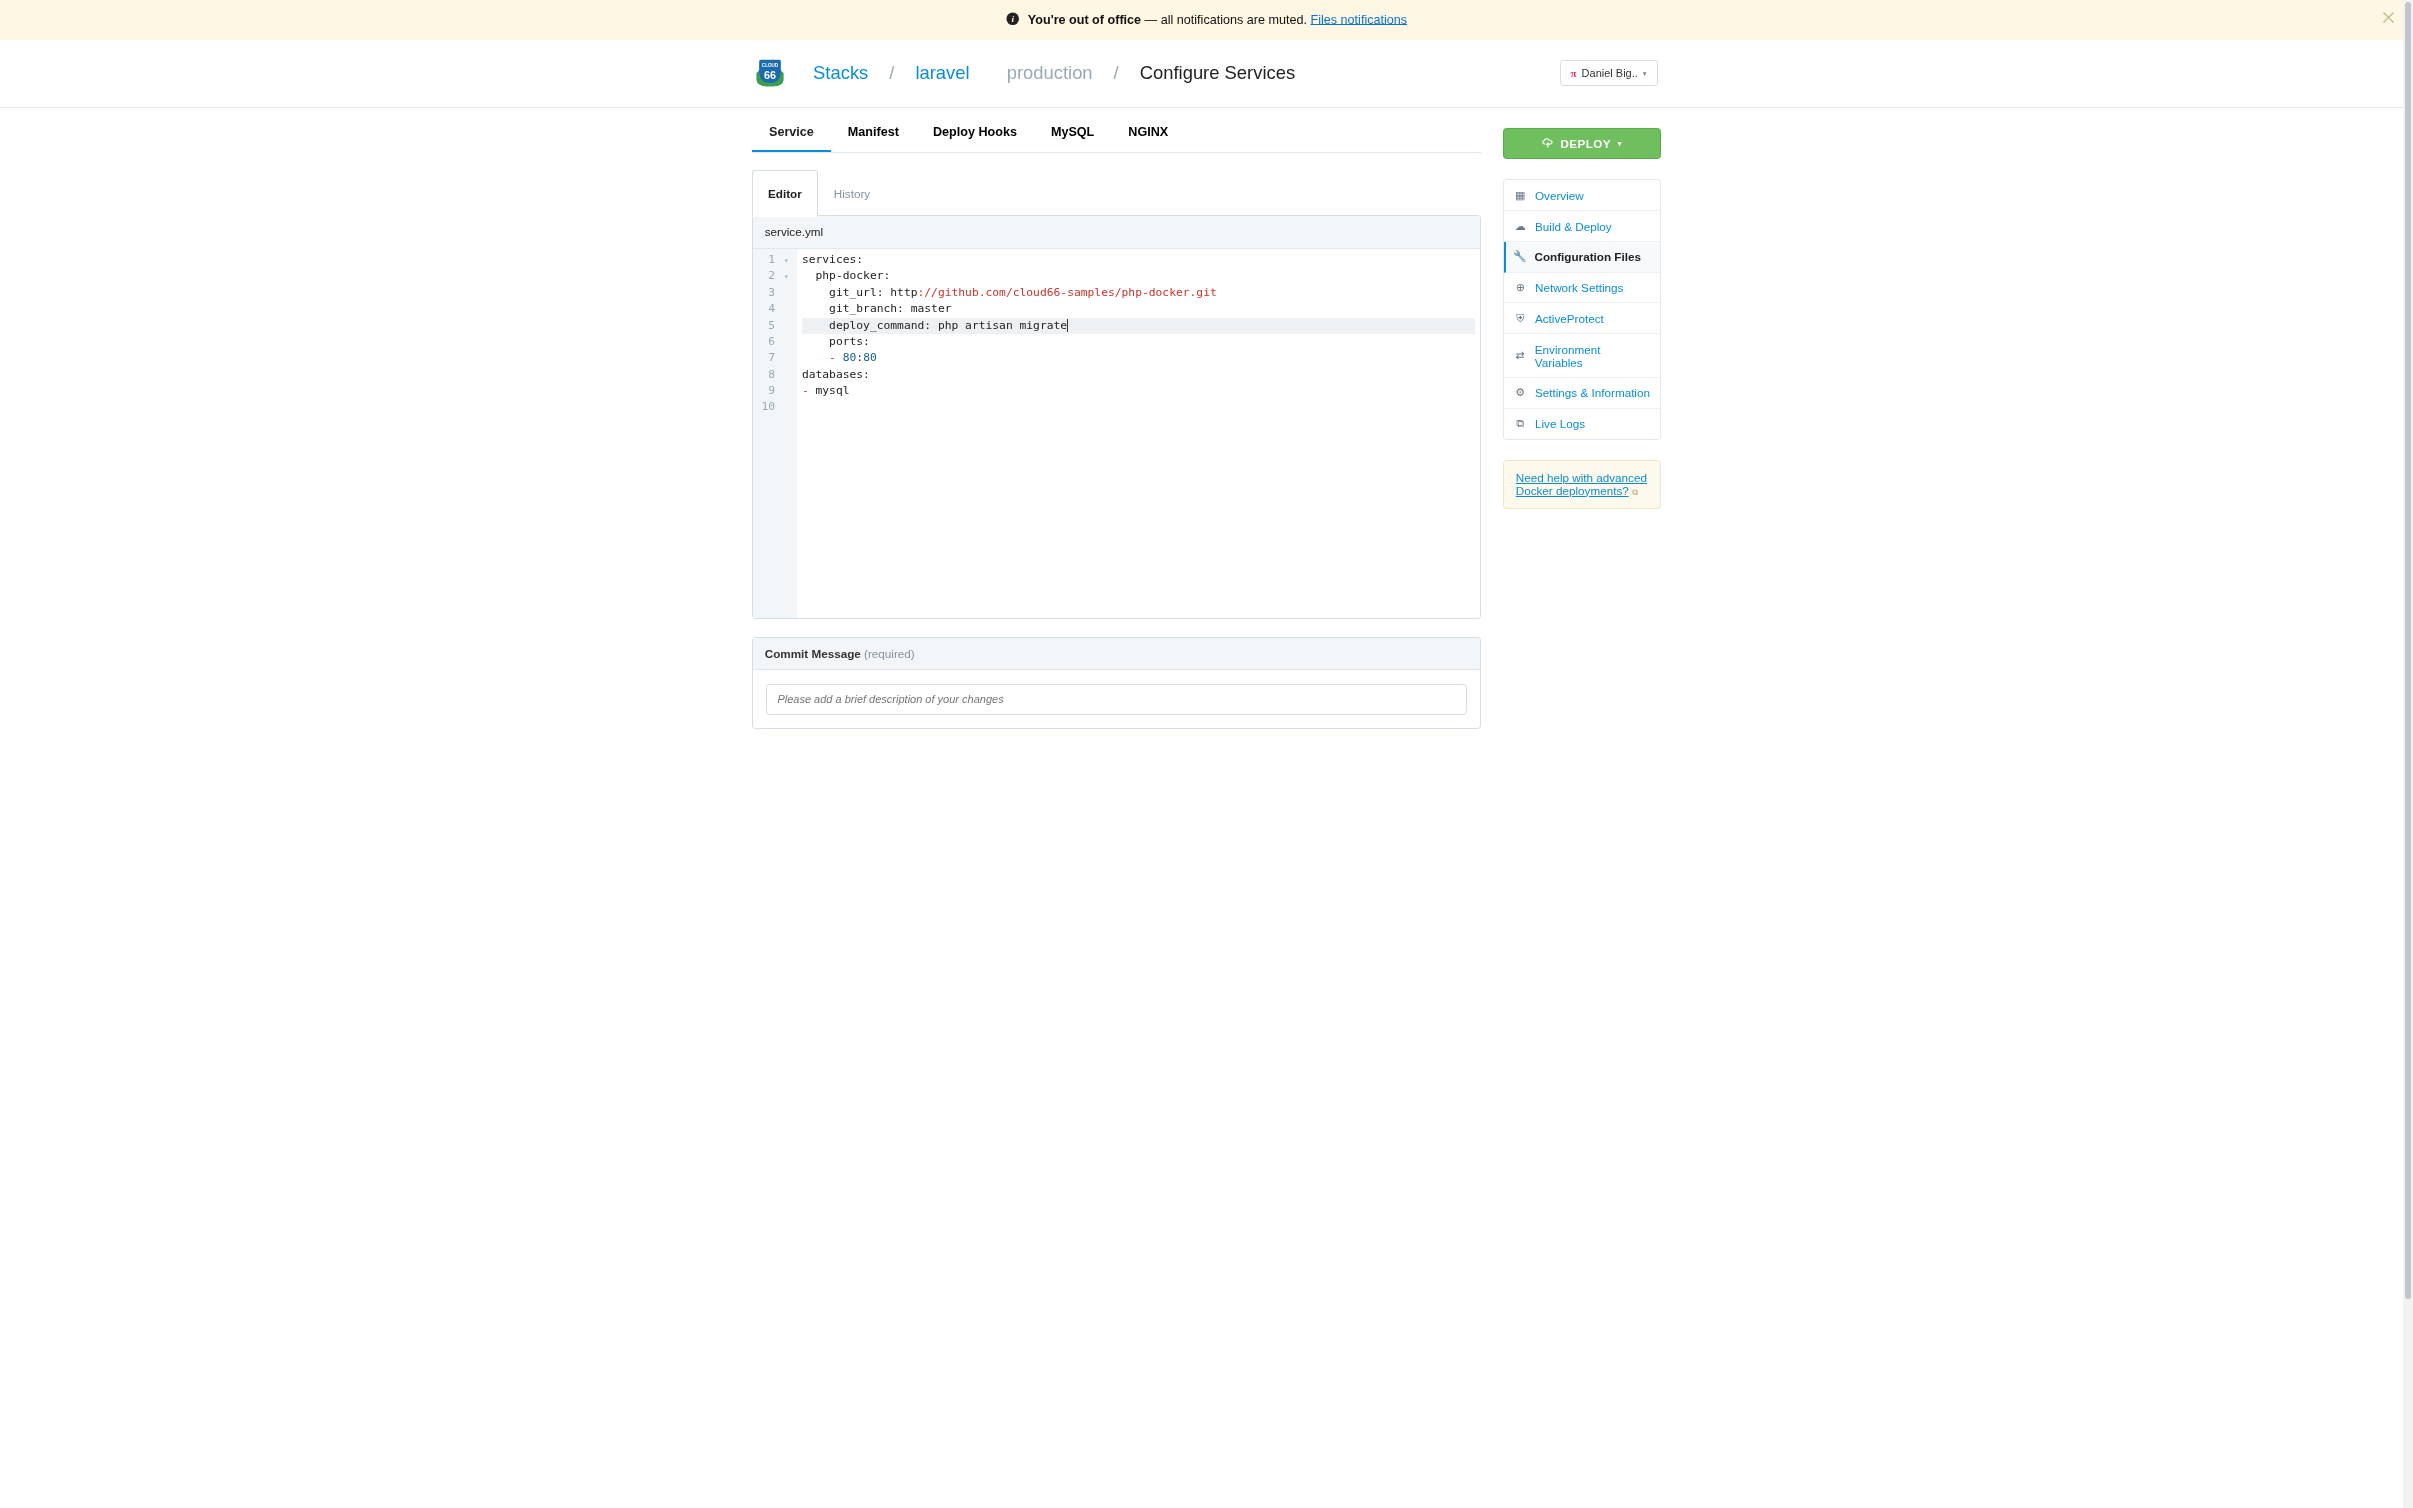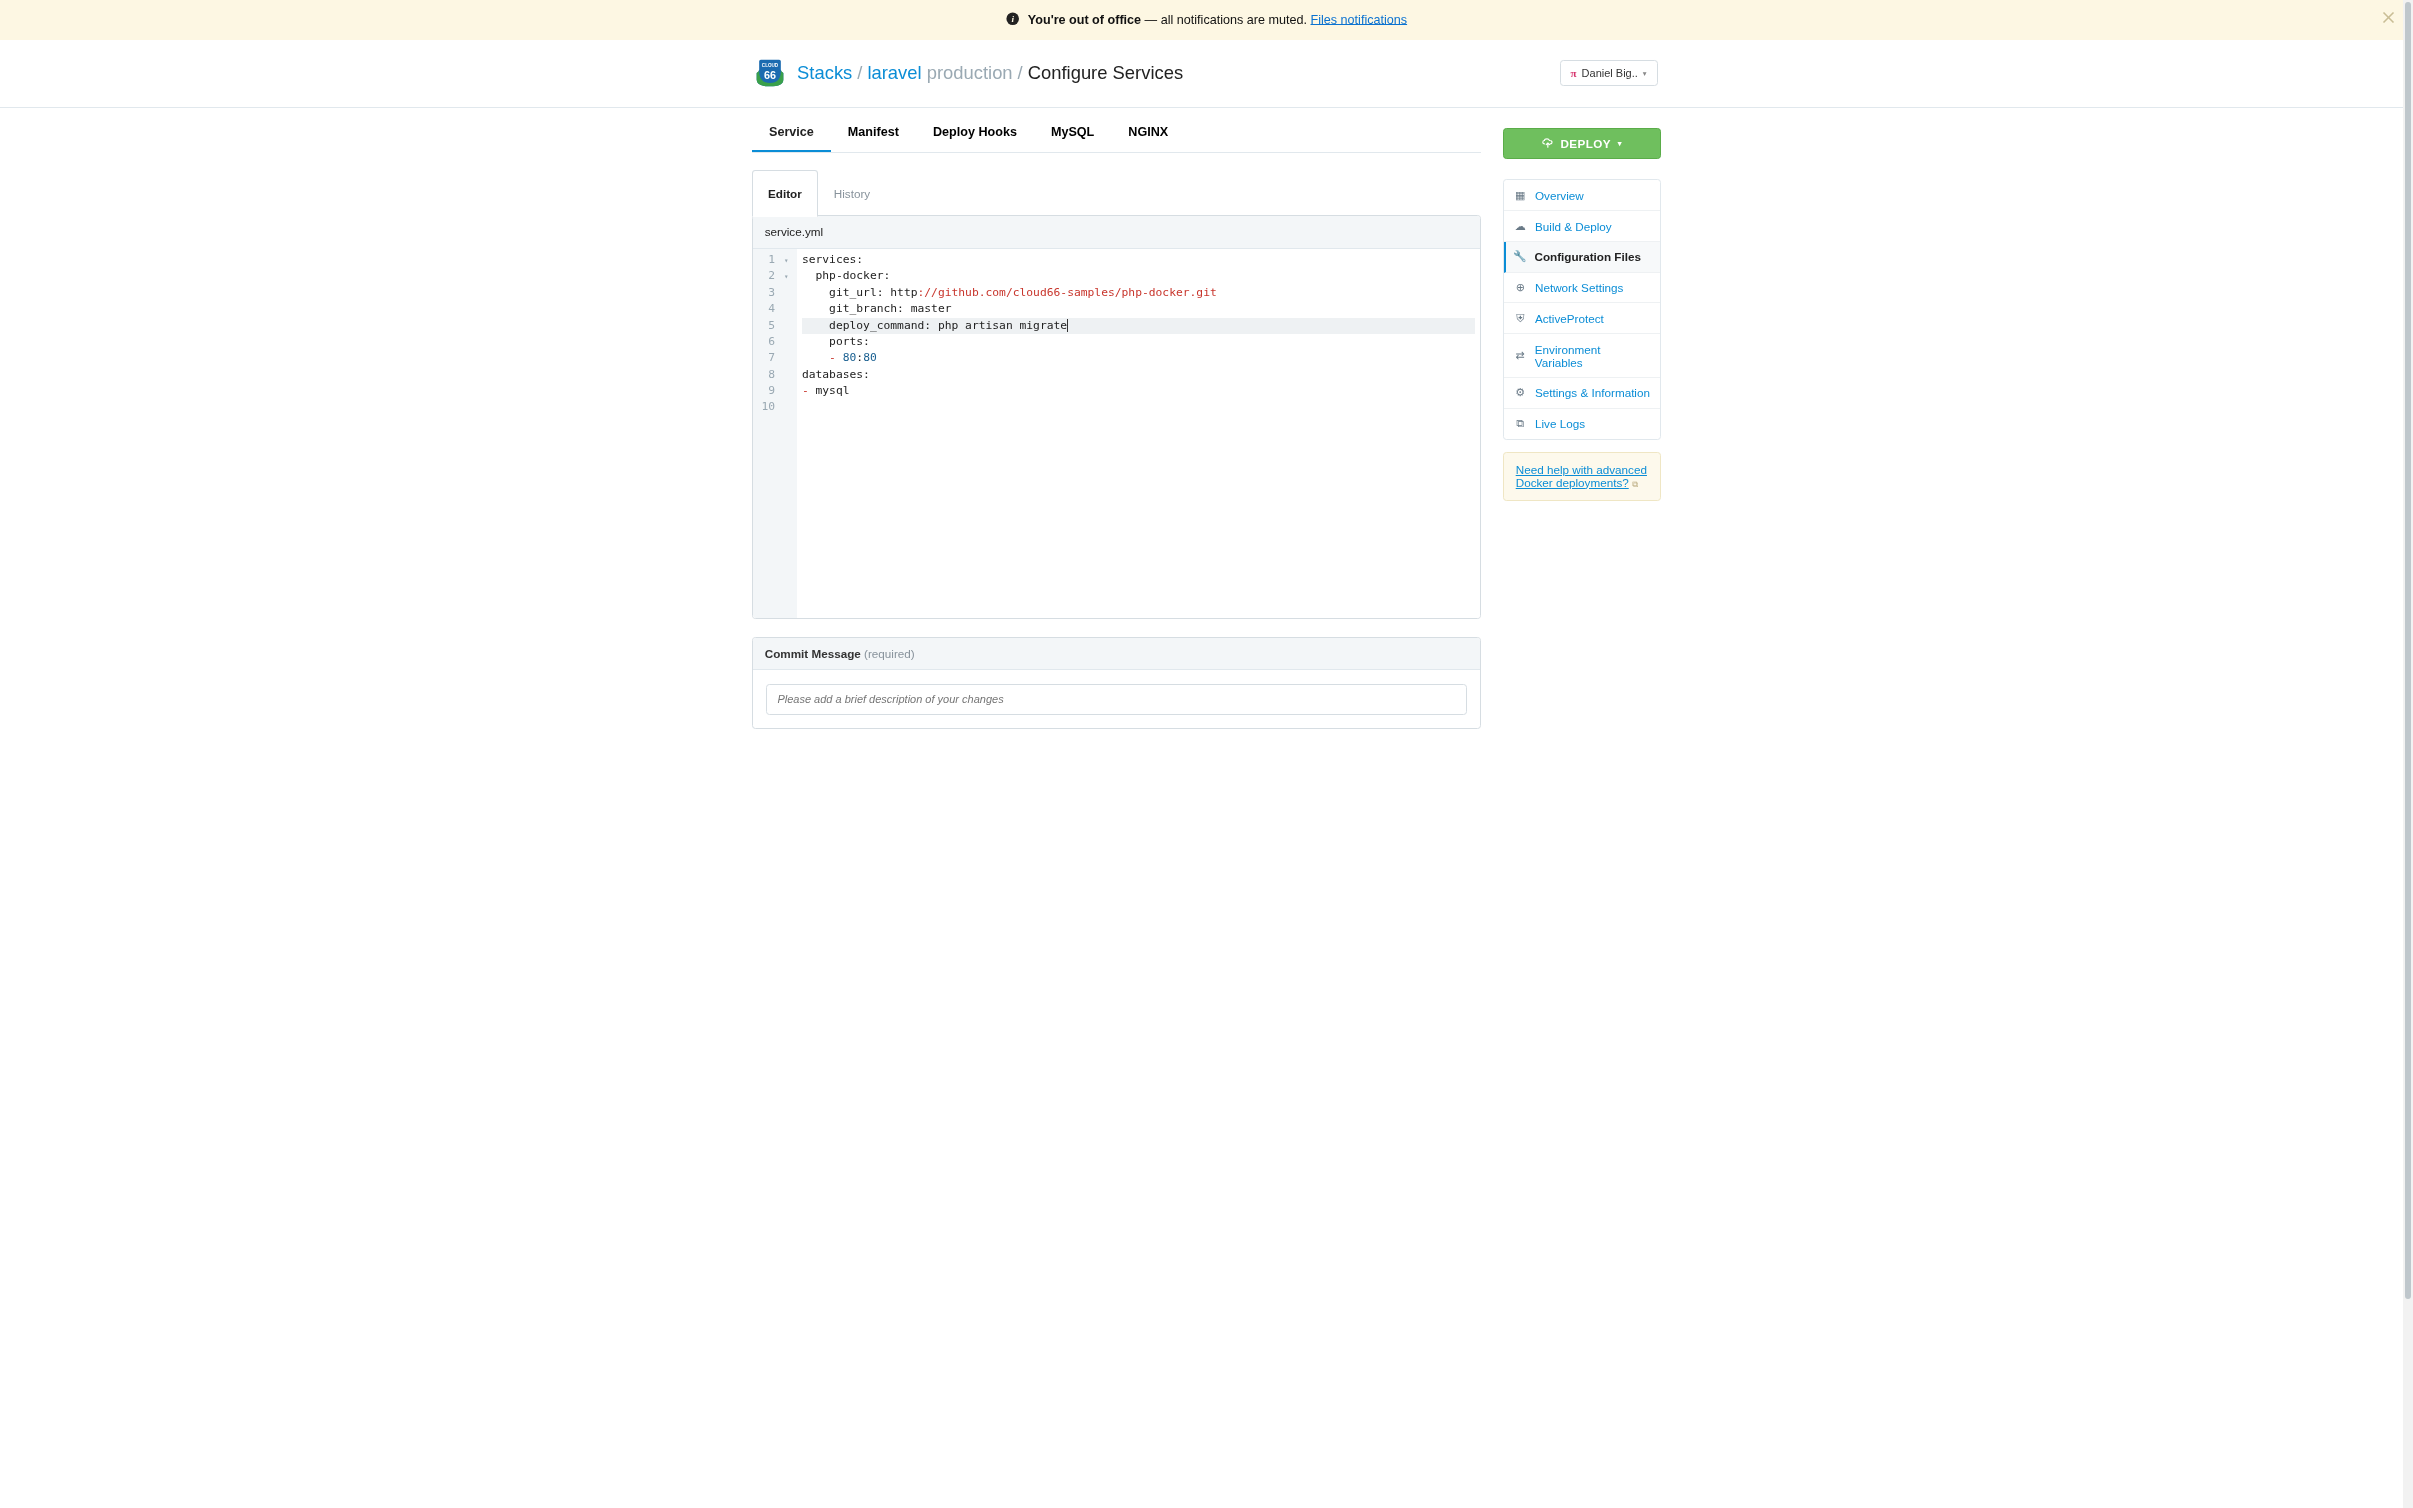--- a/index.html
+++ b/index.html
@@ -6,21 +6,21 @@
 body { font-family: -apple-system, BlinkMacSystemFont, "Segoe UI", Helvetica, Arial, sans-serif; font-size: 11.7px; color: #333; background: #fff; }
 
 .banner { background: #fdf7e3; padding: 11.7px 17px; text-align: center; position: relative; font-size: 12.6px; color: #111; }
 .banner a { color: #0b72d0; text-decoration: underline; }
 .banner .banner-close { position: absolute; right: 17px; top: 50%; transform: translateY(-50%); cursor: pointer; color: #b9a97d; font-size: 17px; }
 .banner .info-icon { display:inline-block; vertical-align: middle; margin-right: 5px; color:#222; }
 
 .header { border-bottom: 0.8px solid #e1e8ed; padding: 18.4px 0; }
 .container { max-width: 909px; margin: 0 auto; padding: 0 3.4px; }
 .header-row { display: flex; align-items: center; justify-content: space-between; }
-.breadcrumb { display: flex; align-items: center; font-size: 18.4px; font-weight: 400; }
+.breadcrumb { display: flex; align-items: center; font-size: 18.4px; font-weight: 400; gap: 16px; }
 .logo { width: 30px; height: 30px; margin-right: 11.7px; }
 .breadcrumb a { color: #0b8dd6; text-decoration: none; }
 .breadcrumb .sep { color: #9aa9b3; margin: 0 5px; }
 .breadcrumb .env { color: #9aa9b3; }
 .breadcrumb .current { color: #222; font-weight: 500; }
 
 .user-btn { border: 0.8px solid #d6dde2; background: #fff; border-radius: 3.4px; padding: 5.9px 10px; font-size: 11px; color: #333; cursor: pointer; display: flex; align-items: center; gap: 5px; }
 .user-btn .caret { font-size: 7.5px; color: #888; }
 .pi-icon { color: #d6336c; font-family: serif; font-weight: bold; }
 
@@ -57,21 +57,21 @@
 
 .deploy-btn { width: 100%; background: #6fbf5e; color: #fff; border: 0.8px solid #5aac49; border-radius: 3.4px; padding: 8.4px 10px; font-size: 11.7px; font-weight: 600; letter-spacing: 0.4px; cursor: pointer; display: flex; align-items: center; justify-content: center; gap: 6.7px; }
 .deploy-btn .caret { font-size: 7.5px; }
 
 .side-nav { margin-top: 20px; border: 0.8px solid #e1e8ed; border-radius: 3.4px; overflow: hidden; }
 .side-nav-item { display: flex; align-items: center; gap: 8.4px; padding: 8.4px 10px; font-size: 11.7px; color: #0b8dd6; cursor: pointer; border-bottom: 0.8px solid #eef1f3; }
 .side-nav-item:last-child { border-bottom: none; }
 .side-nav-item .nav-icon { width: 12.6px; text-align: center; color: #6a7a87; font-size: 11px; }
 .side-nav-item.active { background: #f7f9fa; color: #222; font-weight: 600; border-left: 2.5px solid #0b8dd6; padding-left: 7.5px; }
 
-.help-box { margin-top: 12px; background: #fdf9ec; border: 0.8px solid #efe6c4; border-radius: 3.4px; padding: 10px 11.7px; font-size: 11.7px; }
+.help-box { margin-top: 20px; background: #fdf9ec; border: 0.8px solid #efe6c4; border-radius: 3.4px; padding: 10px 11.7px; font-size: 11.7px; }
 .help-box a { color: #0b8dd6; text-decoration: underline; }
 .ext-icon { font-size: 8.4px; color: #b9a97d; margin-left: 3.4px; }
 
 .scroll-track { position: fixed; right: 0; top: 0; bottom: 0; width: 10px; background: #f2f2f2; }
 .scroll-thumb { background: #bfc7cc; border-radius: 5px; width: 6.7px; margin: 1.7px auto 0; height: 86%; }
 </style>
 </head>
 <body>
 
 <div class="banner">

